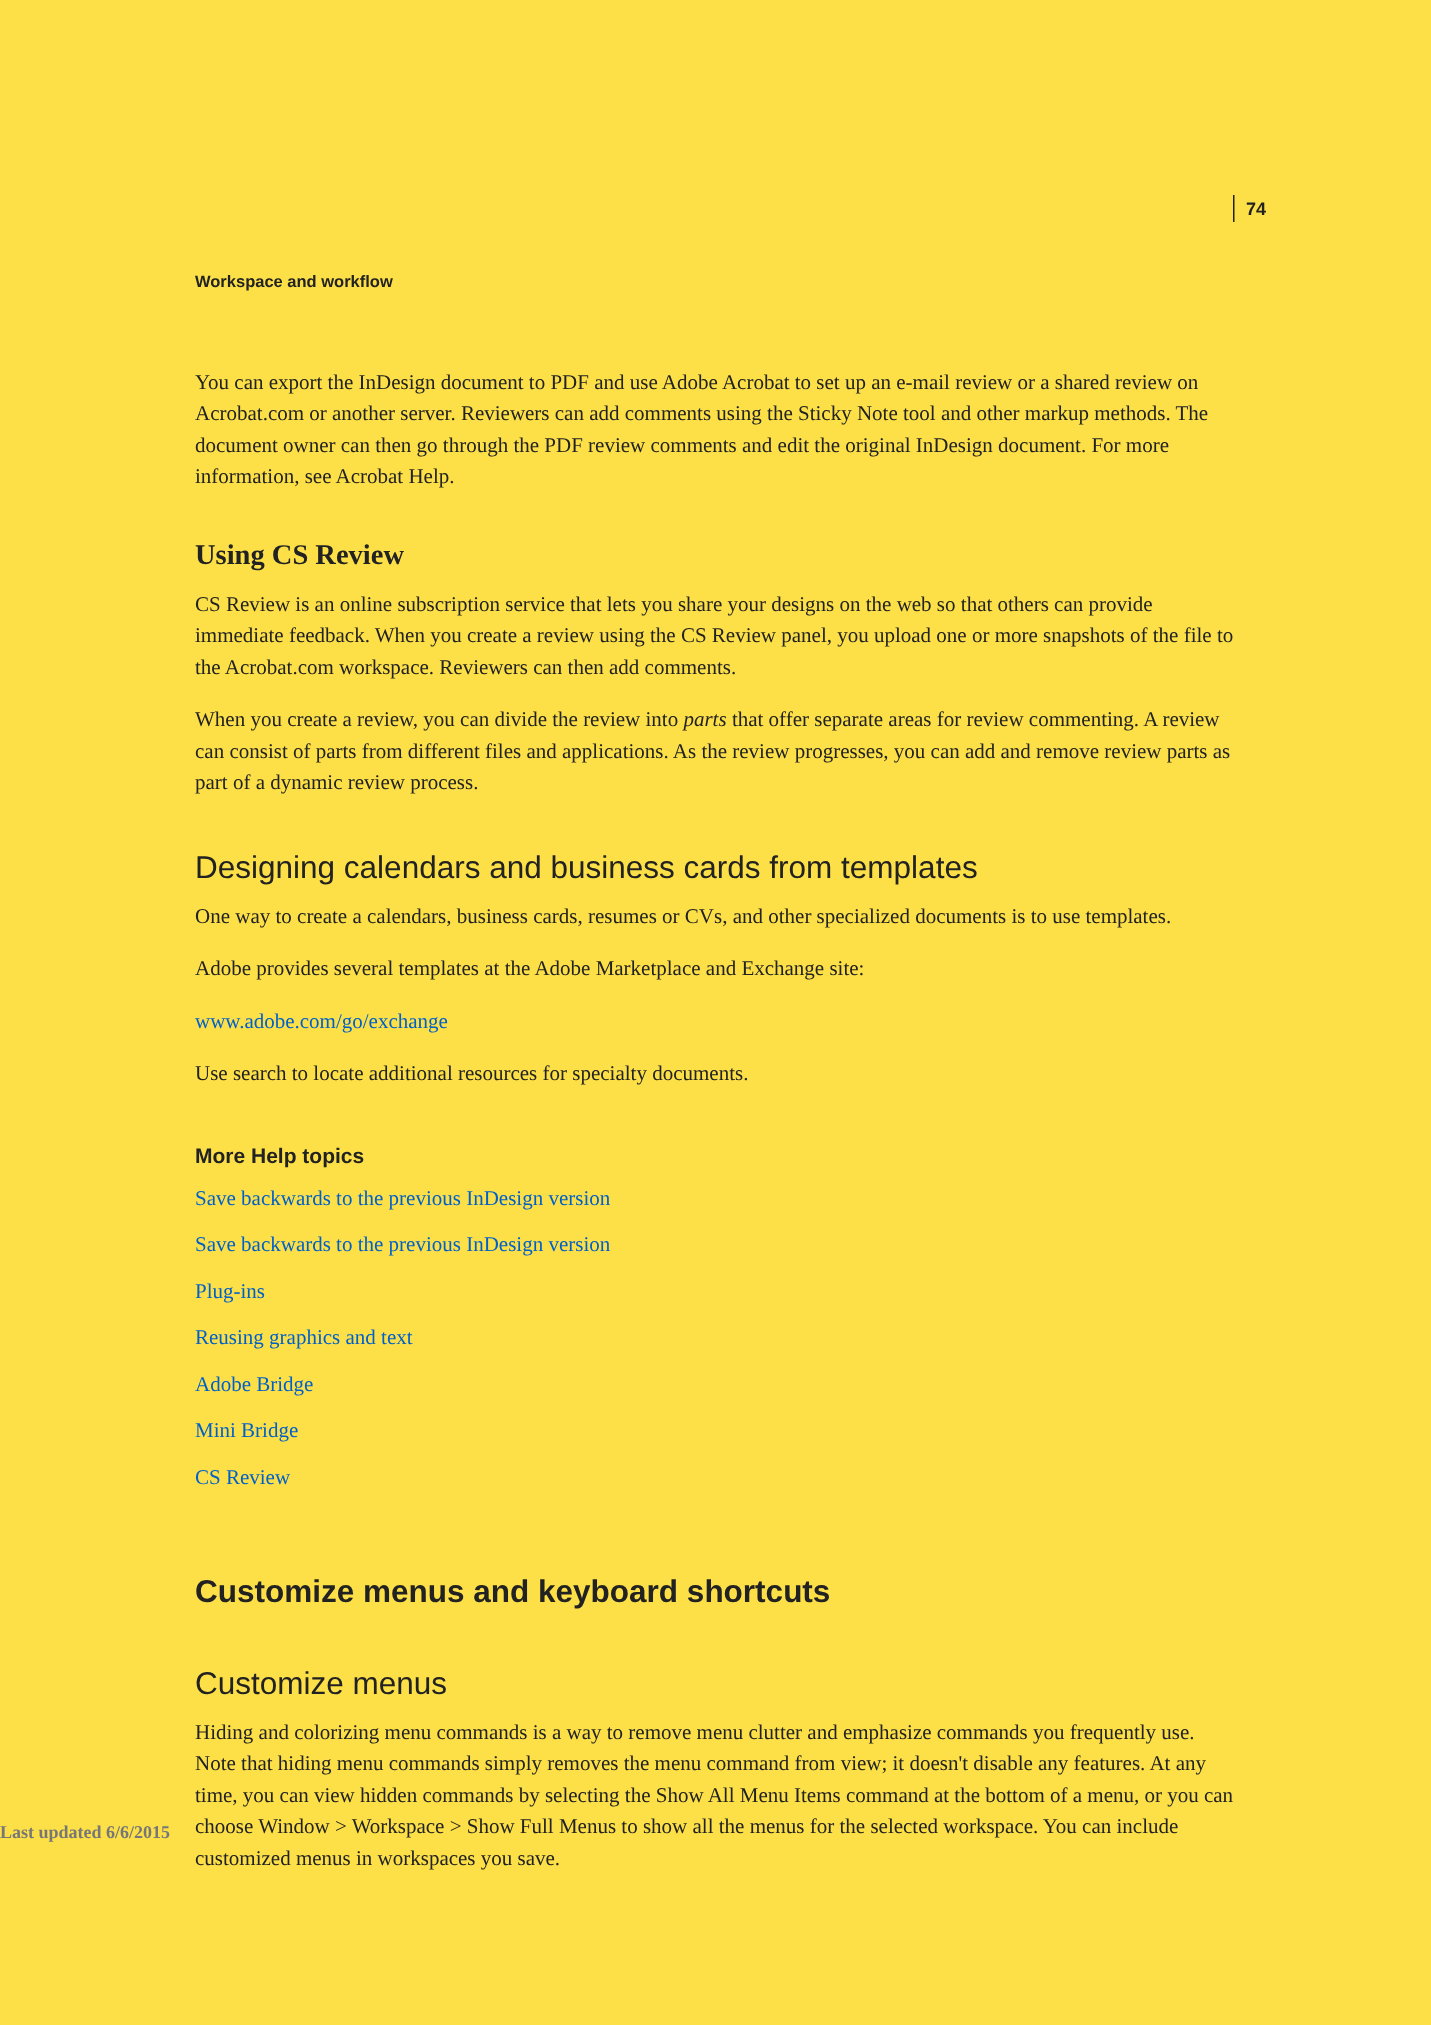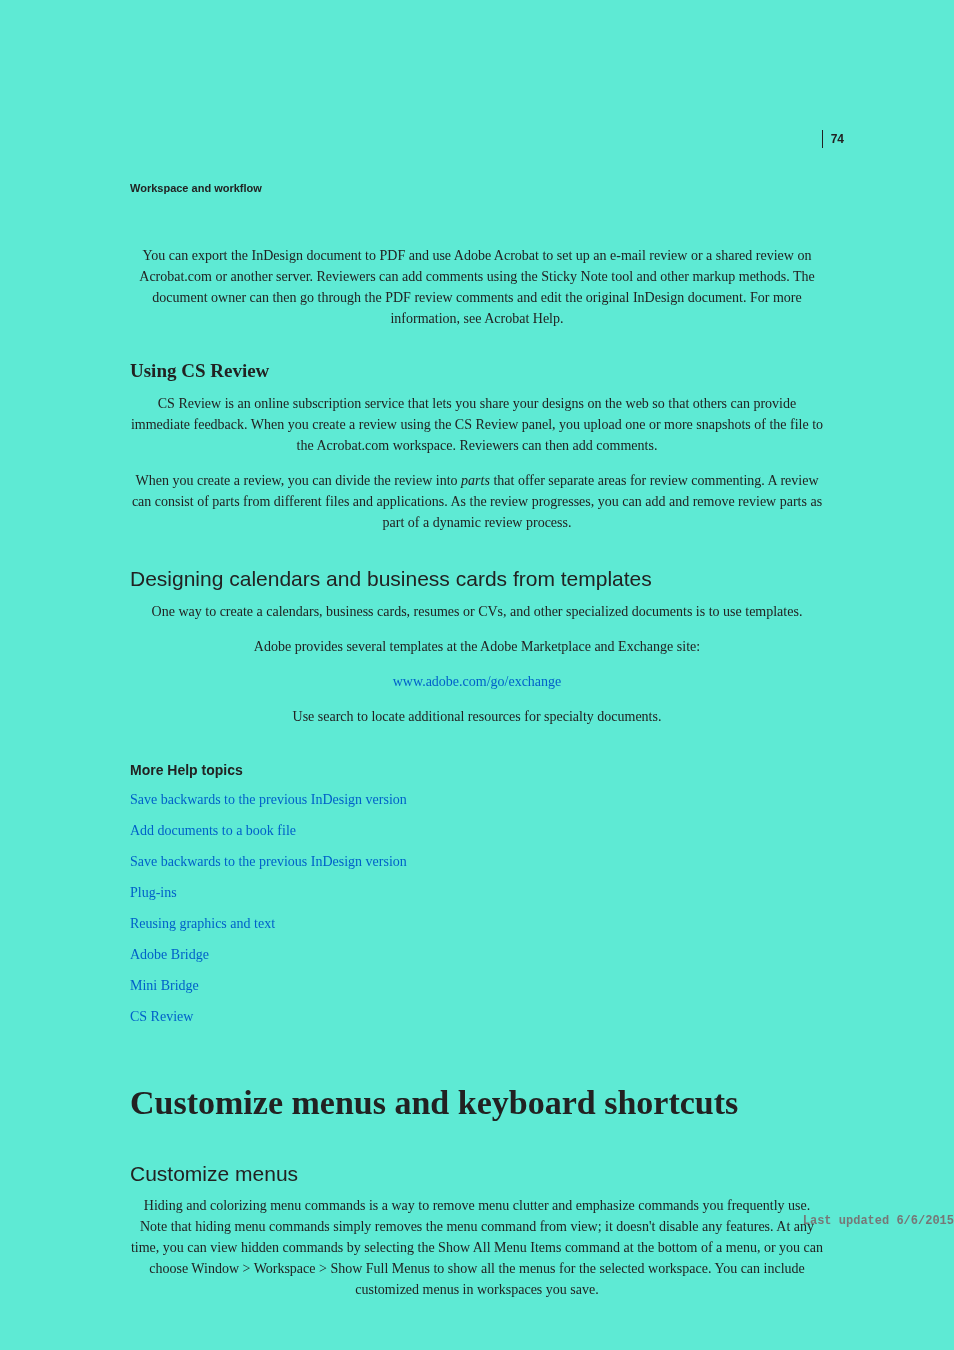--- a/index.html
+++ b/index.html
@@ -6,21 +6,21 @@
   body {
     font-family: "Minion Pro", Georgia, "Times New Roman", serif;
     color: #222;
     font-size: 14px;
     line-height: 1.5;
   }
   .page {
     width: 954px;
     height: 1350px;
     position: relative;
-    background: #5eead4;
+    background: #fde047;
     padding: 140px 130px 0 130px;
   }
   .page-number {
     position: absolute;
     top: 130px;
     right: 110px;
     font-family: "Myriad Pro", "Helvetica Neue", Arial, sans-serif;
     font-weight: 700;
     font-size: 12px;
     border-left: 1px solid #222;
@@ -30,21 +30,21 @@
   }
   .breadcrumb {
     font-family: "Myriad Pro", "Helvetica Neue", Arial, sans-serif;
     font-weight: 700;
     font-size: 11px;
     margin-bottom: 48px;
     margin-top: 40px;
   }
   p.body {
     margin-bottom: 14px;
-    text-align: center;
+    text-align: left;
   }
   .subhead {
     font-weight: 700;
     margin-top: 28px;
     margin-bottom: 8px;
     font-size: 19px;
   }
   .inline-italic { font-style: italic; }
   h2.section-h {
     font-family: "Myriad Pro", "Helvetica Neue", Arial, sans-serif;
@@ -59,33 +59,33 @@
   }
   .links-block a.link { display: block; margin-bottom: 10px; }
   .more-help {
     font-family: "Myriad Pro", "Helvetica Neue", Arial, sans-serif;
     font-weight: 700;
     font-size: 14px;
     margin-top: 33px;
     margin-bottom: 8px;
   }
   h1.chapter-h {
-    font-family: Liberation Serif, serif;
+    font-family: Liberation Sans, sans-serif;
     font-weight: 700;
-    font-size: 34px;
+    font-size: 21px;
     margin-top: 50px;
     margin-bottom: 28px;
   }
   .footer {
     position: absolute;
     bottom: 120px;
     left: 0;
     width: 100%;
-    text-align: right;
-    font-family: Liberation Mono, monospace;
+    text-align: left;
+    font-family: Liberation Serif, serif;
     font-weight: 700;
     font-size: 12px;
     color: #777;
   }
 </style>
 </head>
 <body>
 
 <div class="page">
 
@@ -112,21 +112,20 @@
   <p class="body">
     <a href="#" class="link">www.adobe.com/go/exchange</a>
   </p>
 
   <p class="body">Use search to locate additional resources for specialty documents.</p>
 
   <div class="more-help">More Help topics</div>
 
   <div class="links-block">
     <a href="#" class="link">Save backwards to the previous InDesign version</a>
-    <a href="#" class="link">Add documents to a book file</a>
     <a href="#" class="link">Save backwards to the previous InDesign version</a>
     <a href="#" class="link">Plug-ins</a>
     <a href="#" class="link">Reusing graphics and text</a>
     <a href="#" class="link">Adobe Bridge</a>
     <a href="#" class="link">Mini Bridge</a>
     <a href="#" class="link">CS Review</a>
   </div>
 
   <h1 class="chapter-h">Customize menus and keyboard shortcuts</h1>
 

